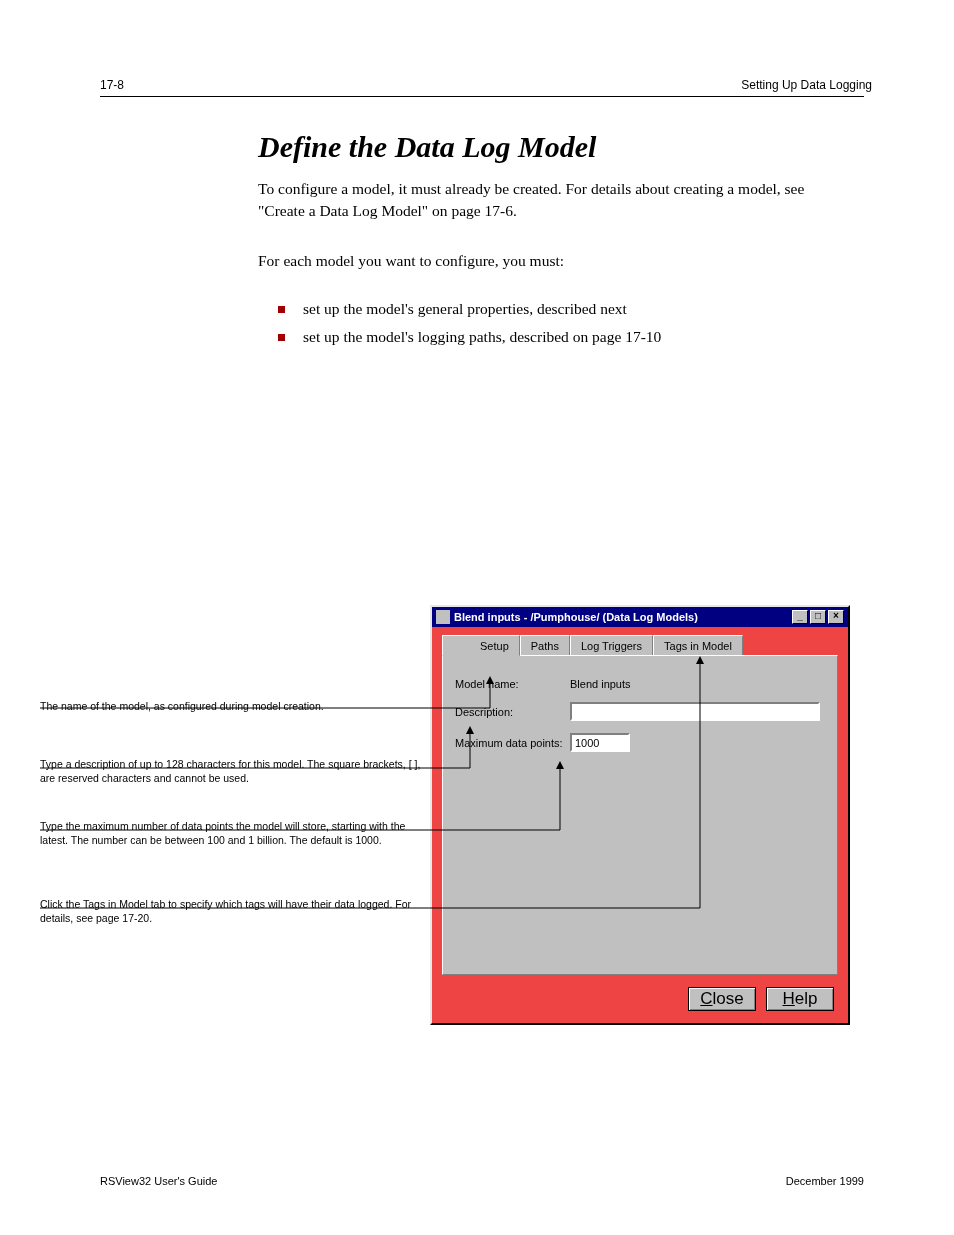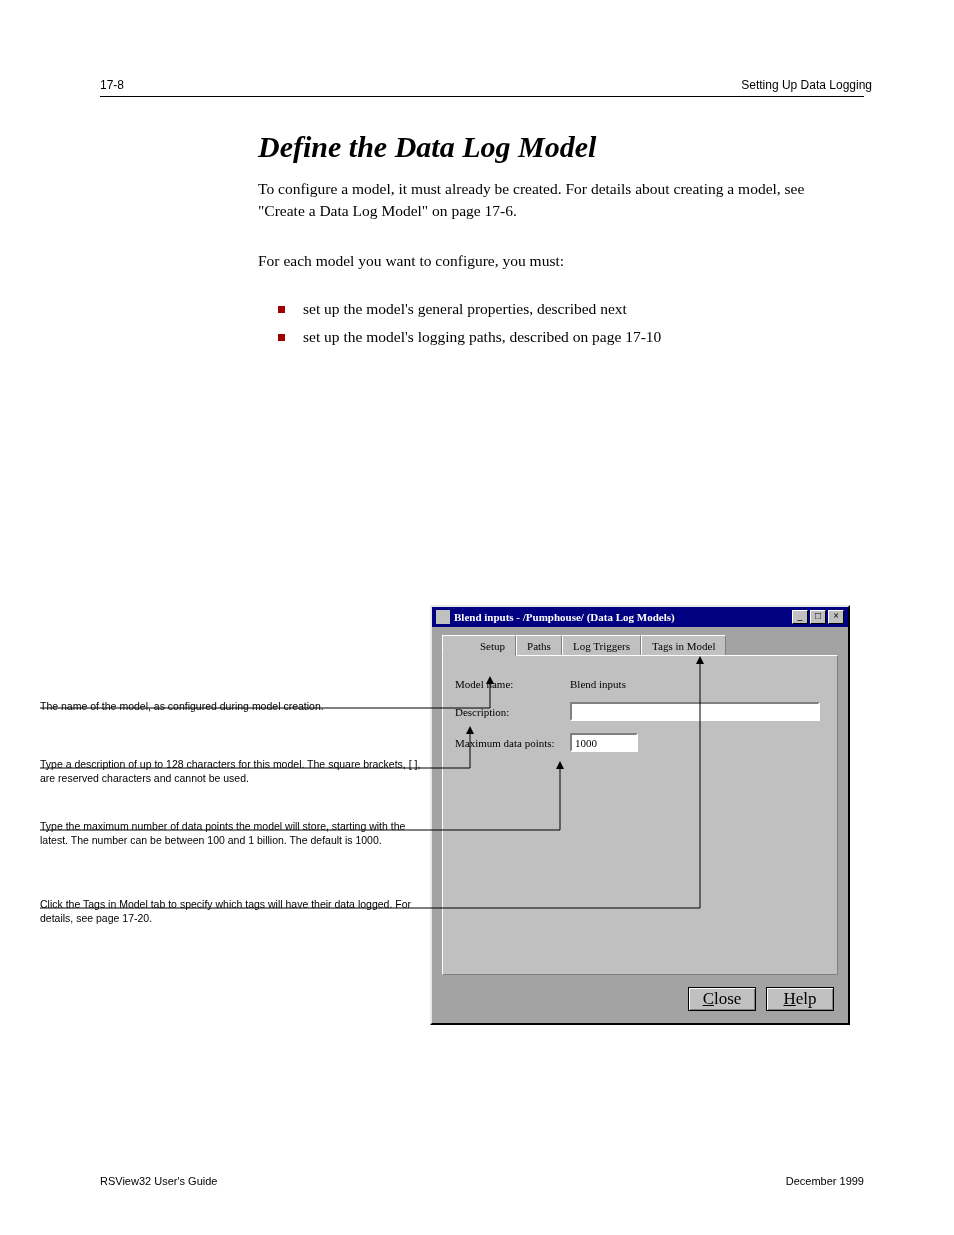--- a/index.html
+++ b/index.html
@@ -73,25 +73,25 @@
     margin: 6px 18px 0 20px;
     flex-shrink: 0;
   }
   
   .dialog {
     position: absolute;
     left: 430px;
     top: 605px;
     width: 420px;
     height: 420px;
-    background: #a3a3a3;
+    background: #ef4444;
     border: 2px solid #000;
     border-top-color: #e8e8e8;
     border-left-color: #e8e8e8;
-    font-family: Liberation Serif, serif;
+    font-family: Liberation Sans, sans-serif;
     font-size: 11px;
   }
   .titlebar {
     background: #000080;
     color: #fff;
     height: 20px;
     display: flex;
     align-items: center;
     padding: 0 4px;
     font-weight: bold;
@@ -161,21 +161,21 @@
     background: #fff;
     border: 2px solid #808080;
     border-right-color: #fff;
     border-bottom-color: #fff;
     height: 19px;
     padding: 1px 3px;
     font-family: inherit;
     font-size: 11px;
   }
   .desc-input { width: 250px; }
-  .max-input { width: 68px; }
+  .max-input { width: 60px; }
   .dlg-buttons {
     position: absolute;
     right: 14px;
     bottom: 12px;
     display: flex;
     gap: 10px;
   }
   .btn {
     width: 68px;
     height: 24px;

